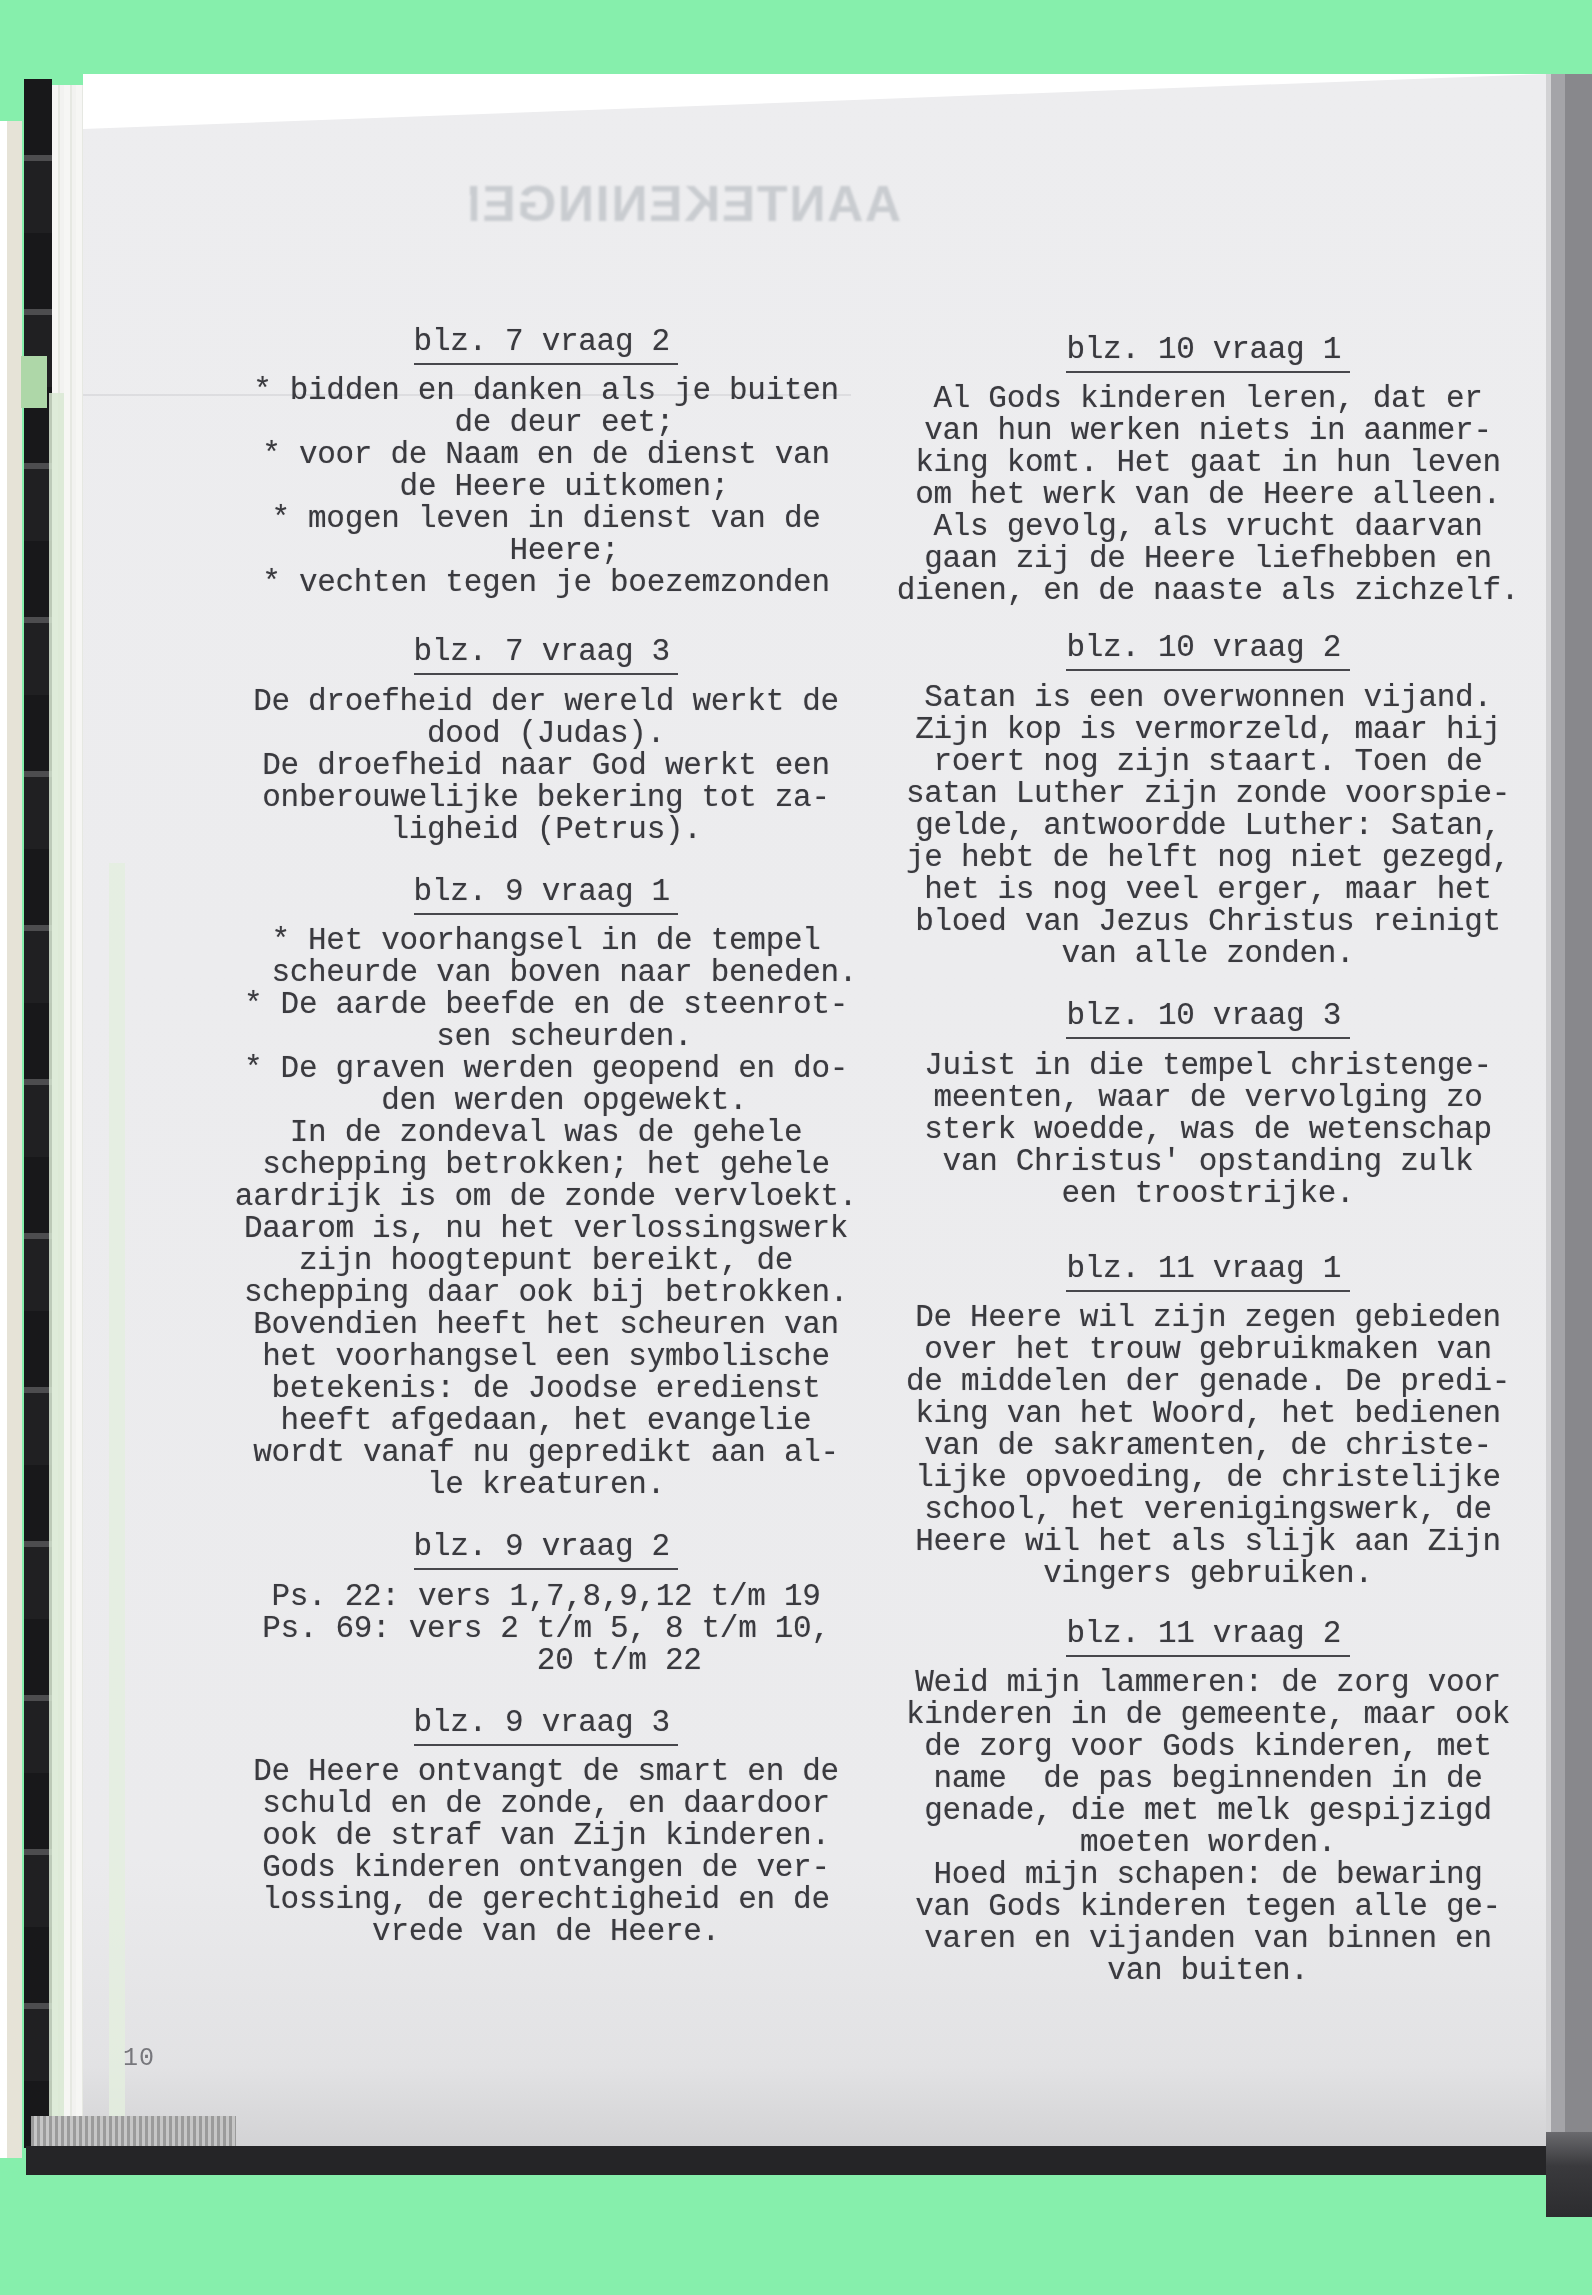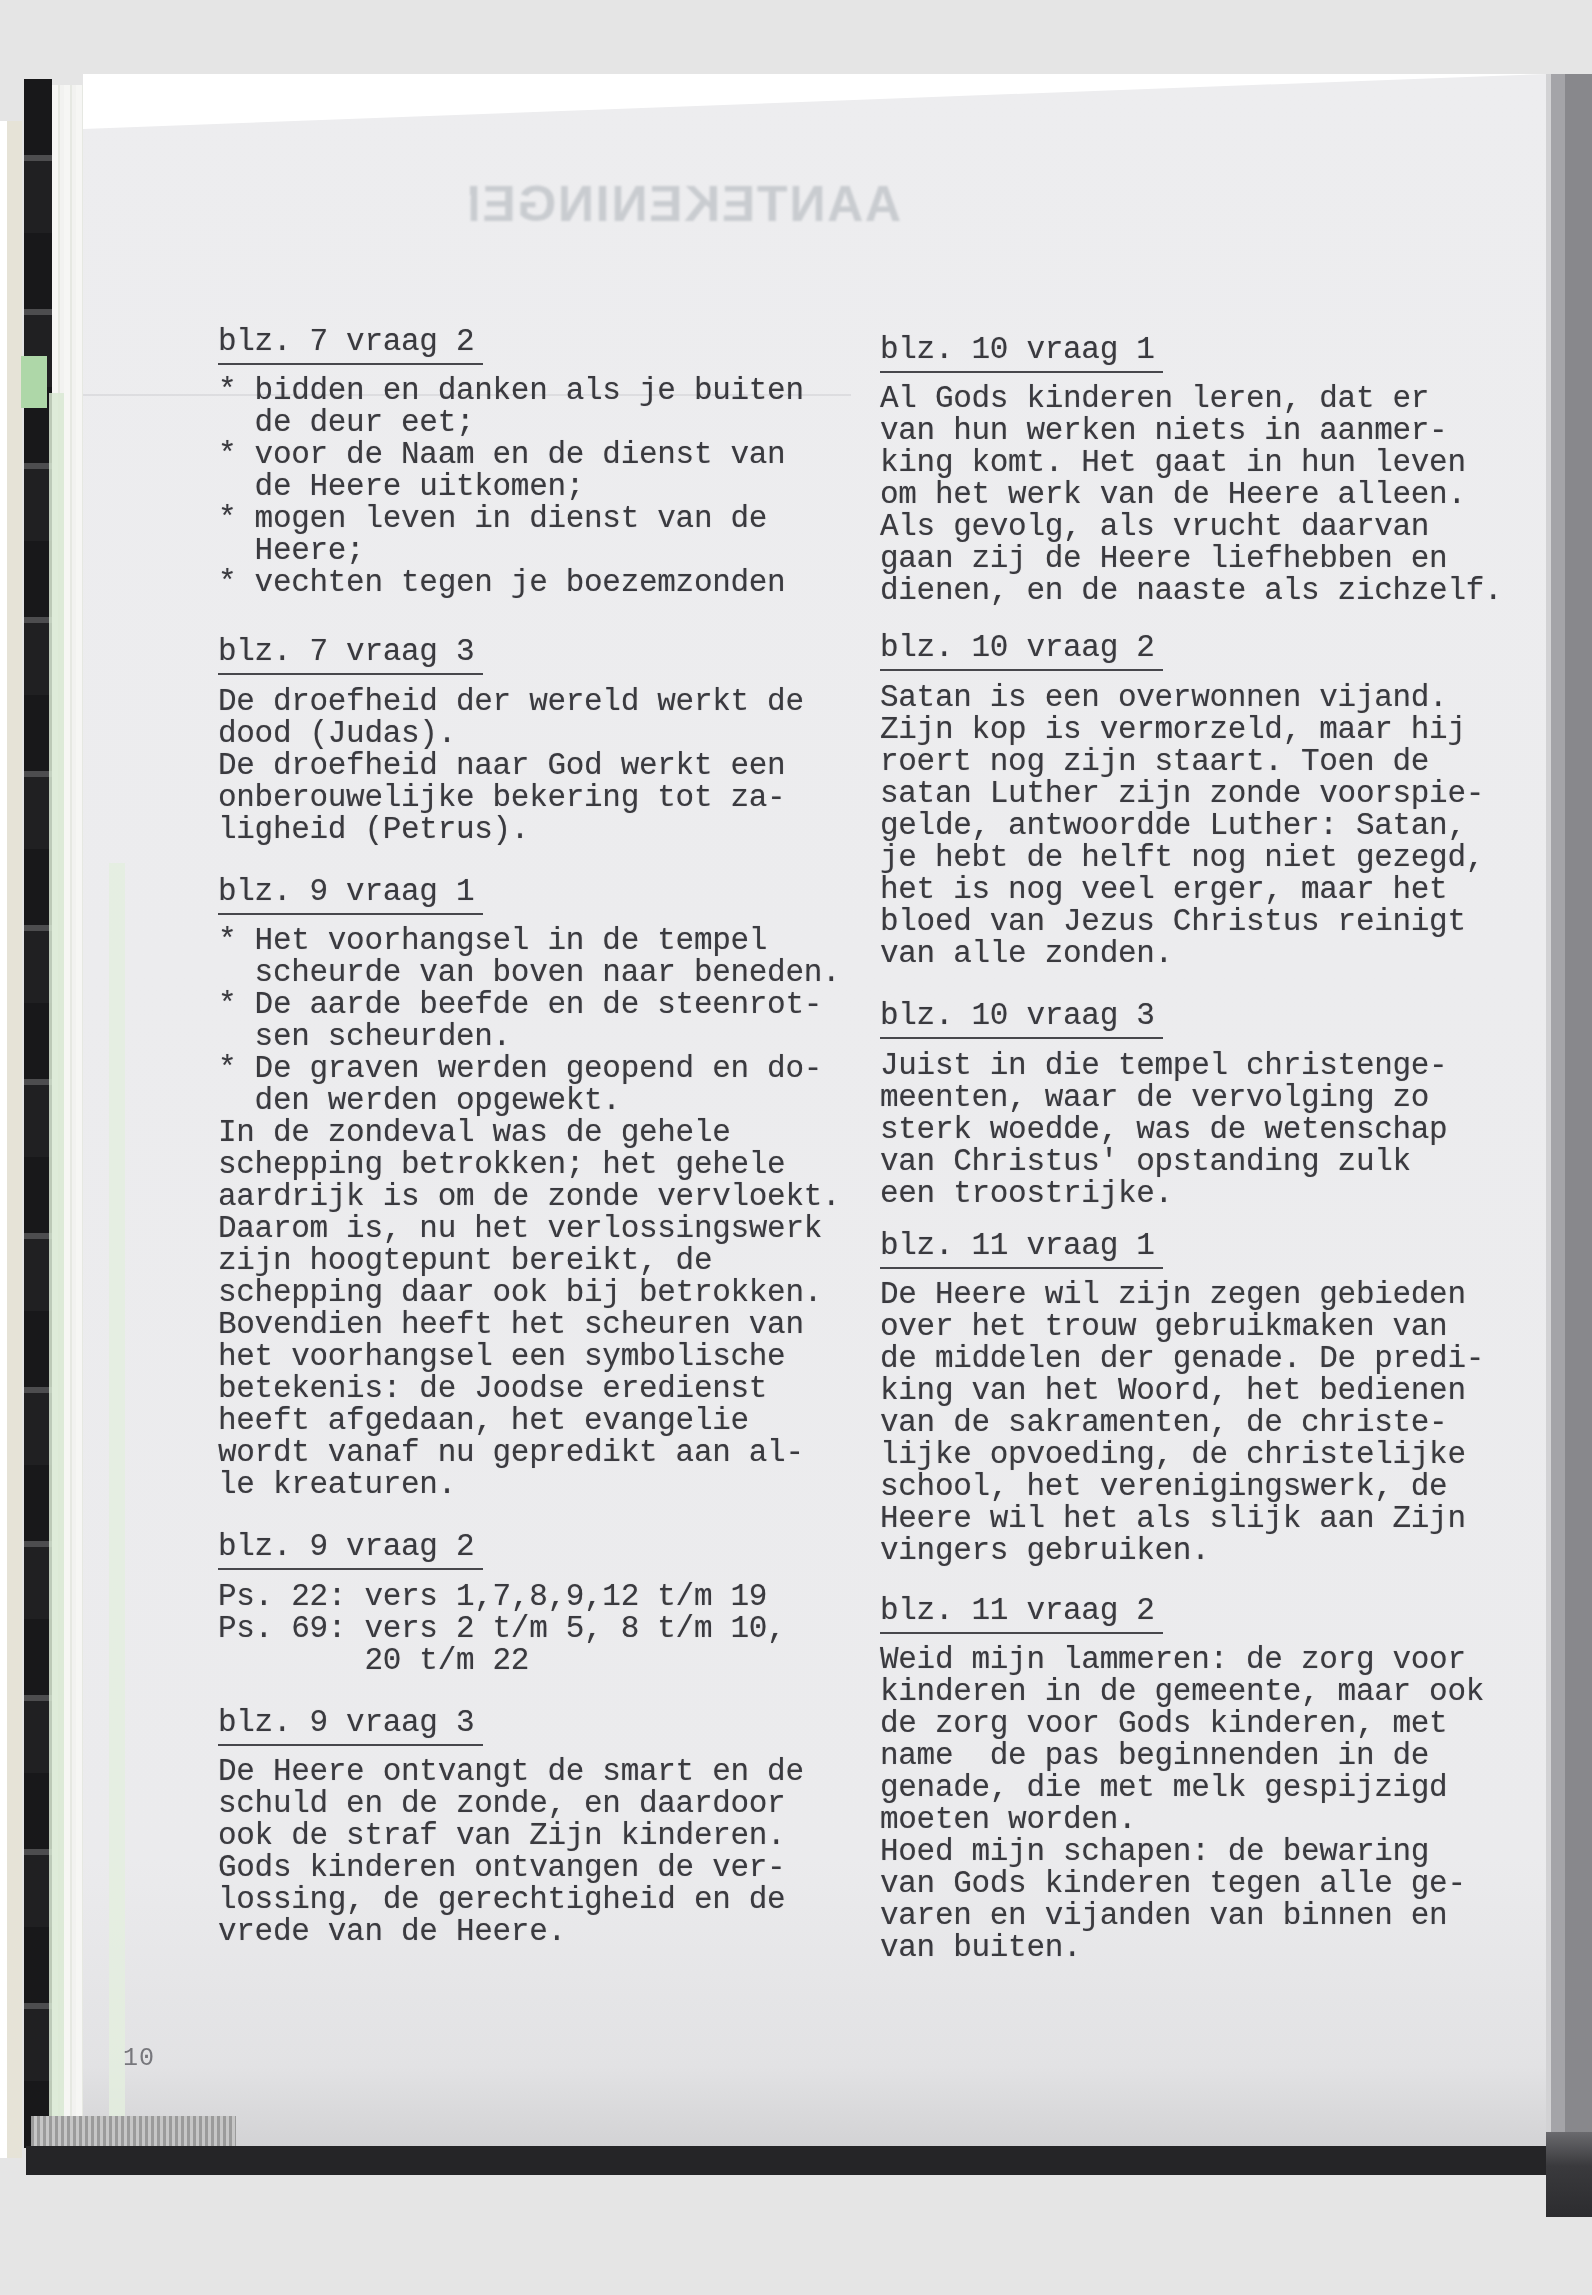--- a/index.html
+++ b/index.html
@@ -5,21 +5,22 @@
   html, body {
     margin: 0; padding: 0;
     width: 1592px; height: 2295px;
     background: #ffffff;
     overflow: hidden;
     font-family: "Liberation Mono", "DejaVu Sans Mono", monospace;
   }
   .scan {
     position: absolute; left: 0; top: 0;
     width: 1592px; height: 2295px;
-    background: #e5e5e5;
+    background: #86efac;
+    text-align: center;
   }
   
   .page-surface {
     position: absolute; left: 83px; top: 74px;
     width: 1464px; height: 2075px;
     background: linear-gradient(180deg, #ededef 0%, #ebebed 86%, #e2e2e4 96%, #d2d2d4 100%);
   }
   .top-wedge {
     position: absolute; left: 83px; top: 74px;
     width: 1464px; height: 55px;
@@ -219,21 +220,21 @@
           <div class="line">bloed van Jezus Christus reinigt</div>
           <div class="line">van alle zonden.</div>
         </div></section>
       <section style="margin-top: 28.5px;"><h3 class="sec-heading">blz. 10 vraag 3</h3><div class="sec-lines">
           <div class="line">Juist in die tempel christenge-</div>
           <div class="line">meenten, waar de vervolging zo</div>
           <div class="line">sterk woedde, was de wetenschap</div>
           <div class="line">van Christus' opstanding zulk</div>
           <div class="line">een troostrijke.</div>
         </div></section>
-      <section style="margin-top: 18px;"><h3 class="sec-heading">blz. 11 vraag 1</h3><div class="sec-lines">
+      <section style="margin-top: 41px;"><h3 class="sec-heading">blz. 11 vraag 1</h3><div class="sec-lines">
           <div class="line">De Heere wil zijn zegen gebieden</div>
           <div class="line">over het trouw gebruikmaken van</div>
           <div class="line">de middelen der genade. De predi-</div>
           <div class="line">king van het Woord, het bedienen</div>
           <div class="line">van de sakramenten, de christe-</div>
           <div class="line">lijke opvoeding, de christelijke</div>
           <div class="line">school, het verenigingswerk, de</div>
           <div class="line">Heere wil het als slijk aan Zijn</div>
           <div class="line">vingers gebruiken.</div>
         </div></section>

